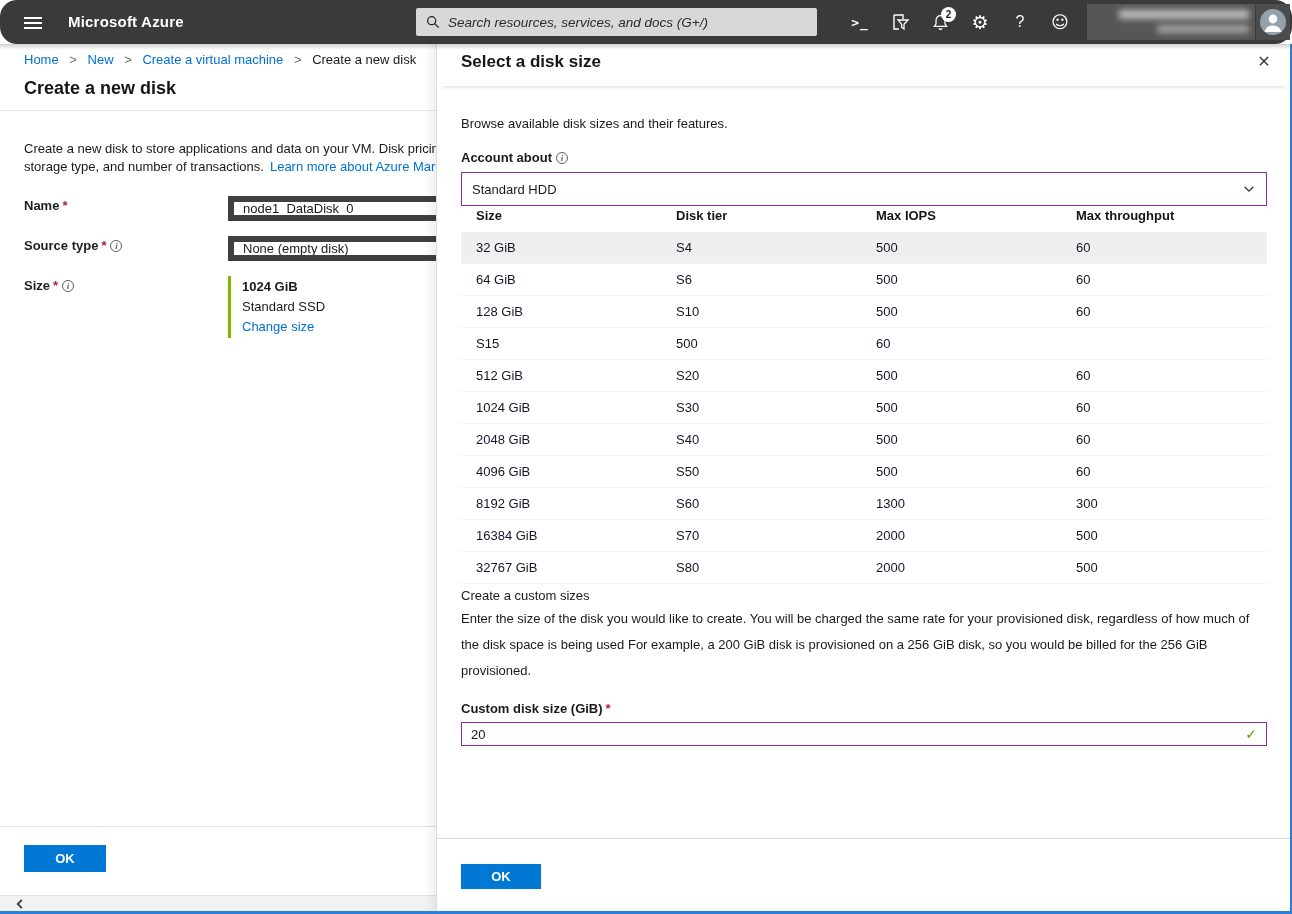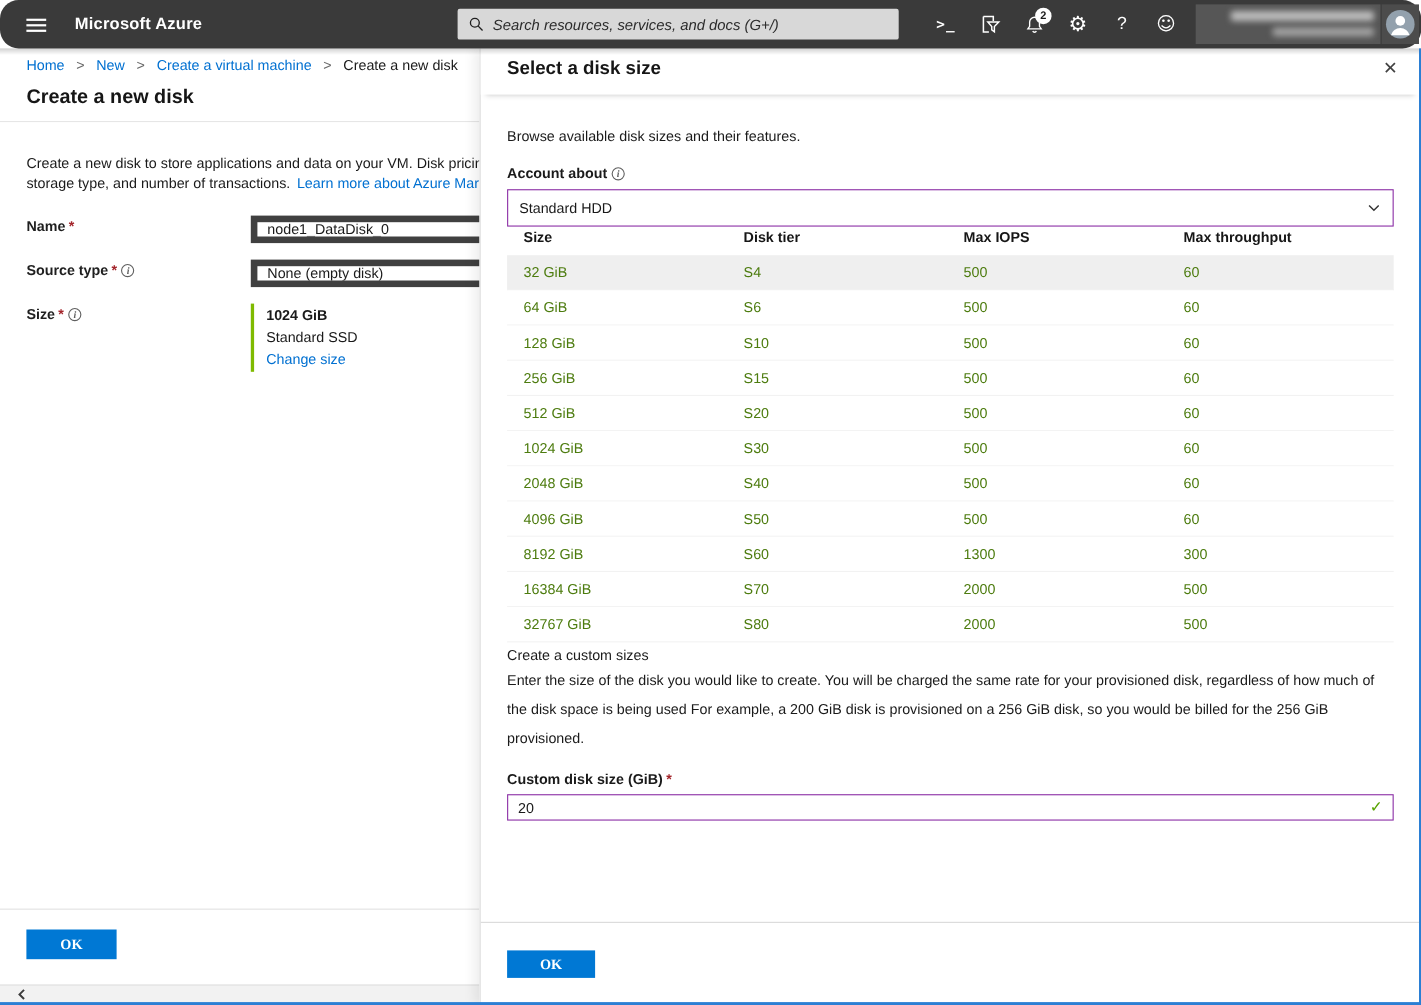--- a/index.html
+++ b/index.html
@@ -66,21 +66,21 @@
     background:#fff; padding:0 9px; font-family:inherit; font-size:13px; color:#1a1a1a; outline:none; }
 
   .size-block { position:absolute; left:228px; top:232px; border-left:3px solid var(--green-bar);
     padding:1px 0 1px 11px; }
   .size-block .sz-val { font-weight:700; line-height:20px; }
   .size-block .sz-type { line-height:20px; }
   .size-block .sz-link { line-height:20px; color:var(--link); cursor:pointer; }
 
   .left-footer-line { position:absolute; top:782px; left:0; width:436px; height:1px; background:#e1e1e1; }
   .ok-button { position:absolute; background:var(--accent); color:#fff; border:none;
-    font-family:Liberation Serif, serif; font-size:13px; font-weight:700; cursor:pointer; }
+    font-family:Liberation Sans, sans-serif; font-size:13px; font-weight:700; cursor:pointer; }
   .ok-left { left:24px; top:801px; width:82px; height:27px; }
 
   .bottom-bar { position:absolute; top:851px; left:0; width:436px; height:17px;
     background:#f2f2f2; border-top:1px solid #e0e0e0; display:flex; align-items:center; }
   .collapse-chevron { margin-left:14px; cursor:pointer; display:flex; align-items:center; }
 
   
   .panel { position:absolute; top:44px; left:436px; width:854px; height:870px; background:#fff;
     border-left:1px solid #dcdcdc; box-shadow:-5px 0 10px rgba(0,0,0,.07); z-index:30; }
   .panel-header { position:absolute; top:0; left:0; right:0; height:42px; background:#fff;
@@ -94,21 +94,21 @@
     border:1px solid var(--purple); display:flex; align-items:center; padding:16px 10px; cursor:pointer; background:#fff; }
   .account-select .sel-text { flex:1; }
   .chevron-down { flex:0 0 auto; }
 
   .disk-table { position:absolute; top:156px; left:24px; width:806px; }
   .table-head { display:grid; grid-template-columns:200px 200px 200px 1fr; height:32px; }
   .table-head .th { padding-left:15px; line-height:32px; font-weight:700; color:#161616; }
   .tr { display:grid; grid-template-columns:200px 200px 200px 1fr; height:32px;
     border-bottom:1px solid #f2f2f2; cursor:pointer; background:#fff; }
   .tr.selected { background:#efefef; }
-  .tr .td { padding-left:15px; line-height:31px; color:#4d7c0f; }
+  .tr .td { padding-left:15px; line-height:31px; color:#0f172a; }
 
   .custom-title { position:absolute; top:544px; left:24px; }
   .custom-desc { position:absolute; top:562px; left:24px; width:800px; line-height:26px; }
   .custom-label { position:absolute; top:657px; left:24px; font-weight:700; }
   .custom-input-wrap { position:absolute; top:678px; left:24px; width:806px; height:24px;
     border:1px solid var(--purple); display:flex; align-items:center; background:#fff; }
   .custom-input-wrap input { flex:1; border:none; outline:none; height:100%; padding:0 9px;
     font-family:inherit; font-size:13px; color:#1a1a1a; background:transparent; }
   .valid-check { flex:0 0 auto; color:var(--check-green); font-size:14px; font-weight:700;
     margin-right:9px; font-family:"DejaVu Sans",sans-serif; }
@@ -269,21 +269,20 @@
             <div class="td">500</div>
             <div class="td">60</div>
           </div>
           <div class="tr">
             <div class="td">128 GiB</div>
             <div class="td">S10</div>
             <div class="td">500</div>
             <div class="td">60</div>
           </div>
           <div class="tr">
-            <div class="td">256 GiB</div>
             <div class="td">S15</div>
             <div class="td">500</div>
             <div class="td">60</div>
           </div>
           <div class="tr">
             <div class="td">512 GiB</div>
             <div class="td">S20</div>
             <div class="td">500</div>
             <div class="td">60</div>
           </div>

